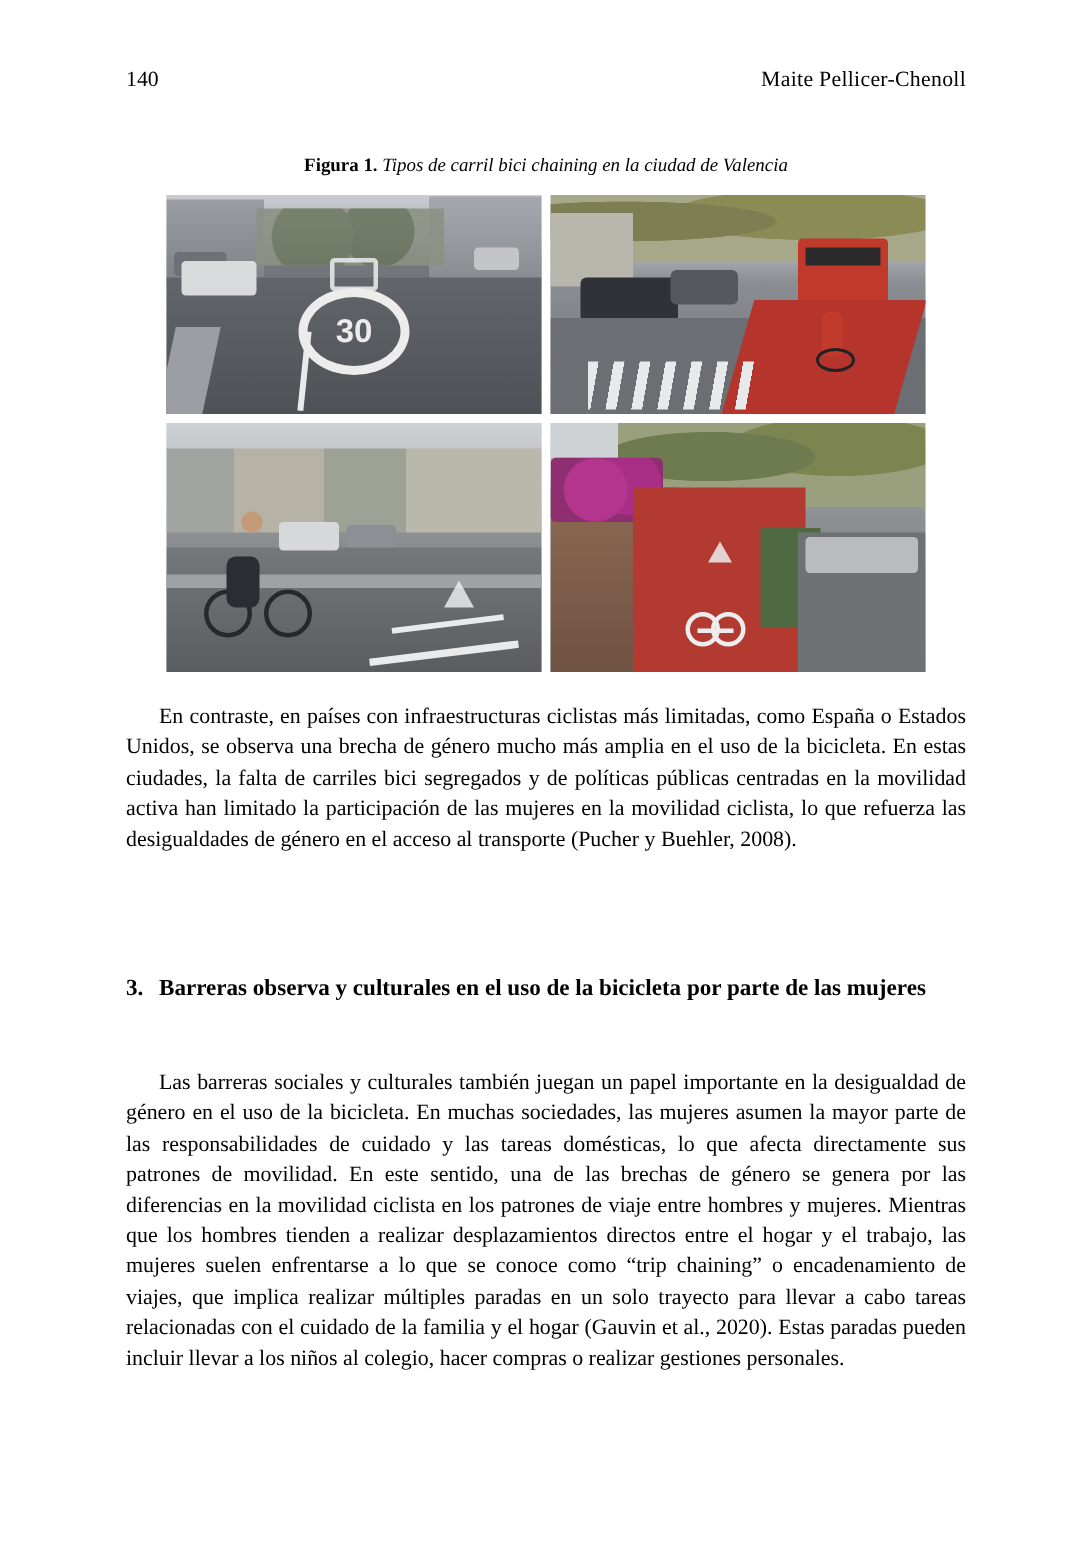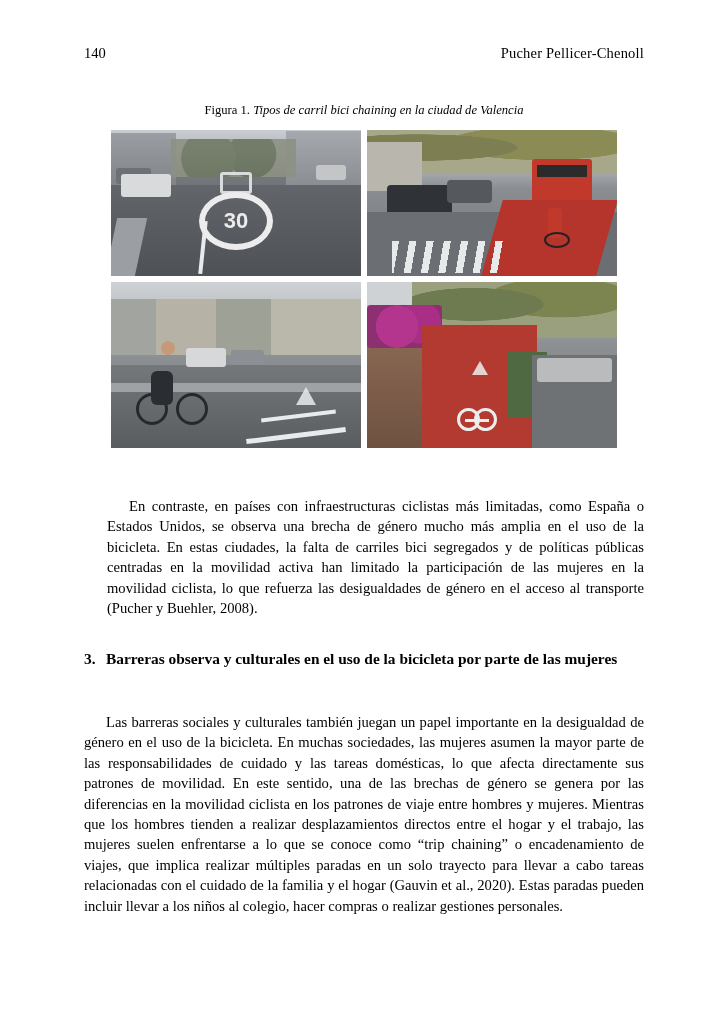--- a/index.html
+++ b/index.html
@@ -49,21 +49,21 @@
     top: 103px;
     left: 84px;
     right: 84px;
   }
   .figure-caption {
     text-align: center;
     font-size: 12.6px;
     margin-bottom: 12px;
   }
   .figure-caption .cap-label {
-    font-weight: normal;
+    font-weight: bold;
   }
   .figure-caption .cap-text {
     font-style: italic;
   }
   .figure-grid {
     width: 506px;
     margin: 0 auto;
     display: grid;
     grid-template-columns: 1fr 1fr;
     grid-template-rows: 146px 166px;
@@ -155,42 +155,42 @@
     right: 84px;
     font-size: 14.6px;
     line-height: 20.4px;
     text-align: justify;
   }
   .para {
     margin: 0;
     text-indent: 22px;
     text-align: justify;
   }
-  #p-contraste { top: 496px; margin-left: 23px; }
+  #p-contraste { top: 468px; }
   .section-heading {
     position: absolute;
     left: 84px;
     right: 84px;
     top: 645px;
     font-size: 15.4px;
     font-weight: bold;
     line-height: 28px;
   }
   .section-heading .num { display:inline-block; width: 22px; }
   .section-heading .h-text { display:inline; }
   #p-barreras { top: 712px; }
 </style>
 </head>
 <body>
 
 <div class="page">
 
   <div class="running-head">
     <span class="folio">140</span>
-    <span class="head-title">Pucher Pellicer-Chenoll</span>
+    <span class="head-title">Maite Pellicer-Chenoll</span>
   </div>
 
   <div class="figure-block">
     <div class="figure-caption">
       <span class="cap-label">Figura 1.</span>
       <span class="cap-text">Tipos de carril bici chaining en la ciudad de Valencia</span>
     </div>
 
     <div class="figure-grid">
 

